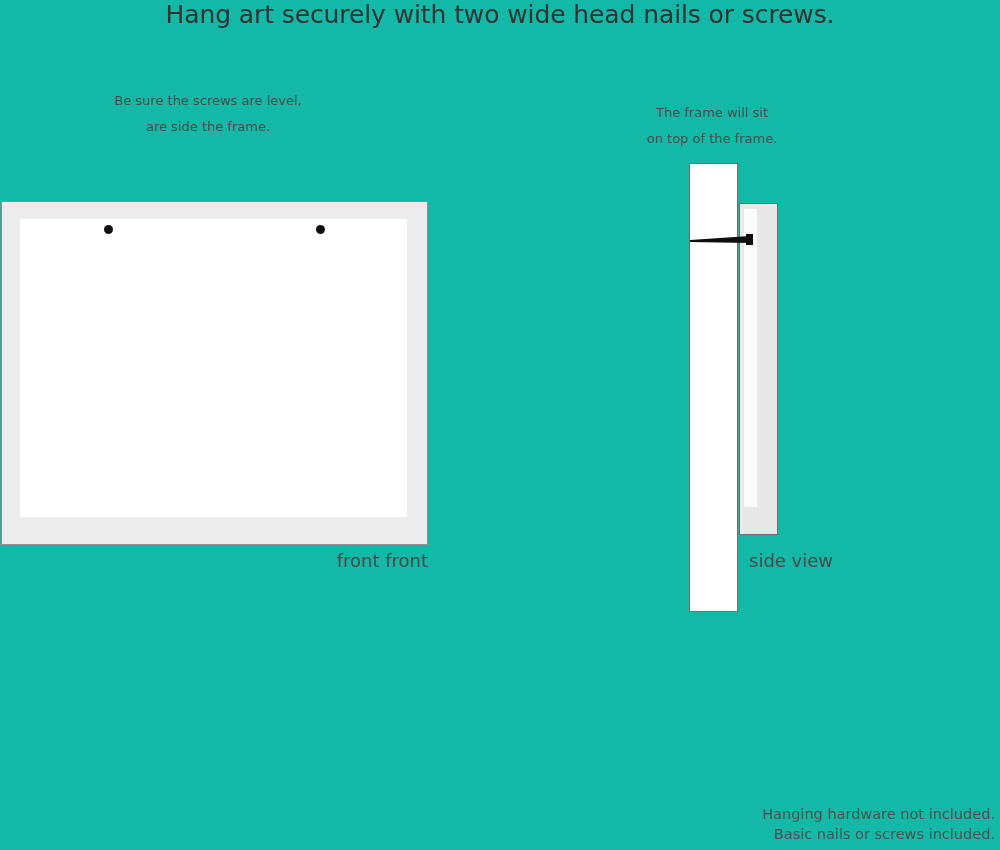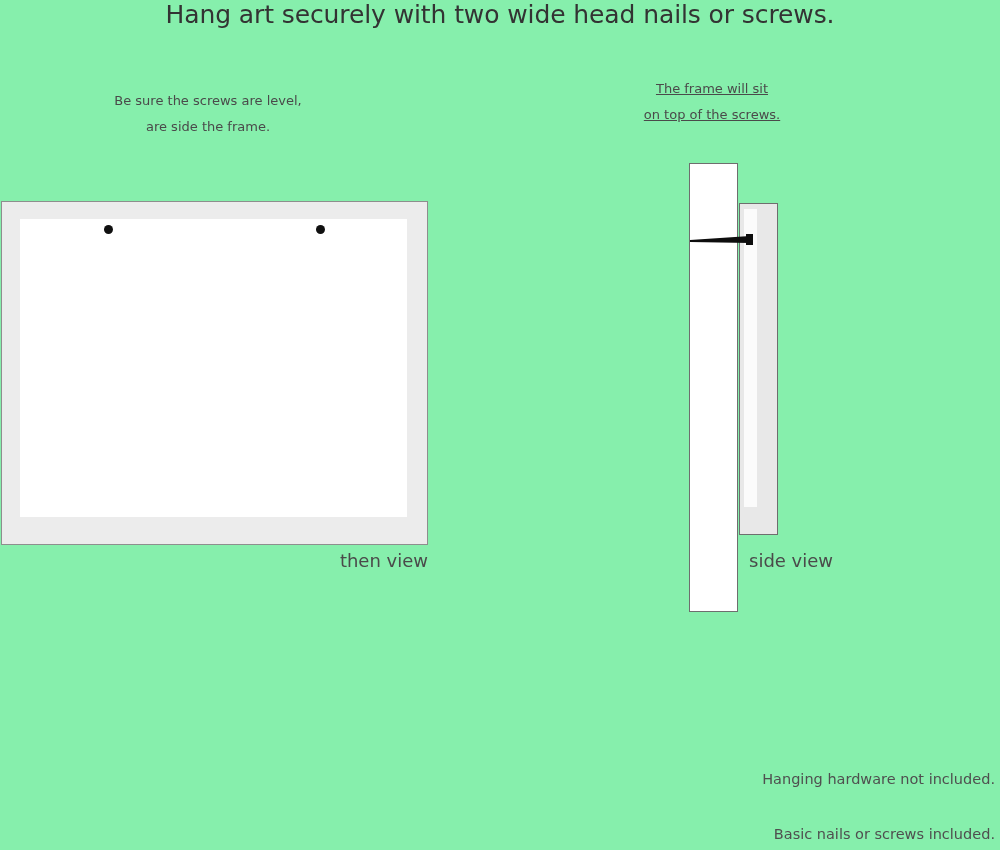--- a/index.html
+++ b/index.html
@@ -10,21 +10,21 @@
   }
   body {
     font-family: "DejaVu Sans", sans-serif;
     color: #3c3c3c;
   }
   #page {
     position: relative;
     width: 1000px;
     height: 850px;
     overflow: hidden;
-    background: #86efac;
+    background: #14b8a6;
   }
 
   
   .title {
     position: absolute;
     left: 0;
     top: 0;
     width: 1000px;
     text-align: center;
     font-size: 25px;
@@ -42,23 +42,22 @@
     color: #4a4a4a;
     text-align: center;
   }
   .caption-left {
     left: 13px;
     top: 88px;
     width: 390px;
   }
   .caption-right {
     left: 572px;
-    top: 76px;
+    top: 100px;
     width: 280px;
-    text-decoration: underline;
   }
   .caption .line { display: block; white-space: nowrap; }
 
   .view-label {
     position: absolute;
     font-size: 18px;
     line-height: 22px;
     color: #4a4a4a;
     white-space: nowrap;
   }
@@ -77,21 +76,21 @@
   .disclaimer {
     position: absolute;
     right: 5px;
     bottom: 6px;
     width: 420px;
     text-align: right;
     font-size: 14.5px;
     line-height: 20px;
     color: #4f4f4f;
   }
-  .disclaimer .line { display: block; white-space: nowrap; margin-top: 35px; }
+  .disclaimer .line { display: block; white-space: nowrap; }
 
   
   .front-view {
     position: absolute;
     left: 1px;
     top: 201px;
     width: 427px;
     height: 344px;
     box-sizing: border-box;
     border: 1px solid #8e8e8e;
@@ -171,29 +170,29 @@
 
   <div class="title">Hang art securely with two wide head nails or screws.</div>
 
   <div class="caption caption-left">
     <span class="line">Be sure the screws are level,</span>
     <span class="line">are side the frame.</span>
   </div>
 
   <div class="caption caption-right">
     <span class="line">The frame will sit</span>
-    <span class="line">on top of the screws.</span>
+    <span class="line">on top of the frame.</span>
   </div>
 
   <div class="front-view">
     <div class="front-mat"></div>
   </div>
   <div class="screw-dot screw-left"></div>
   <div class="screw-dot screw-right"></div>
-  <div class="view-label label-front">then view</div>
+  <div class="view-label label-front">front front</div>
 
   <div class="side-wall"></div>
   <div class="side-frame">
     <div class="side-frame-inner"></div>
   </div>
   <div class="nail-shaft"></div>
   <div class="nail-head"></div>
   <div class="view-label label-side">side view</div>
 
   <div class="disclaimer">

